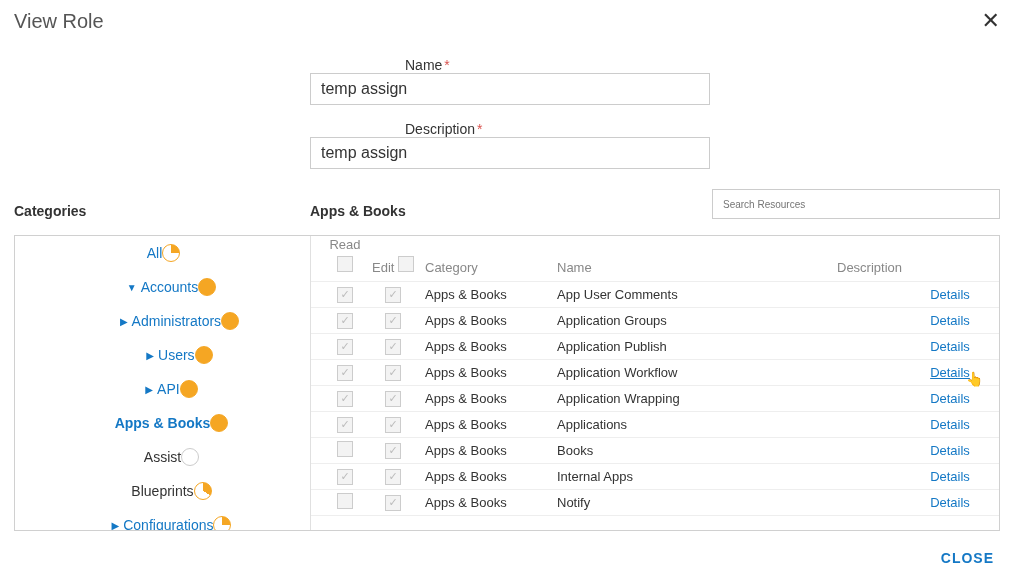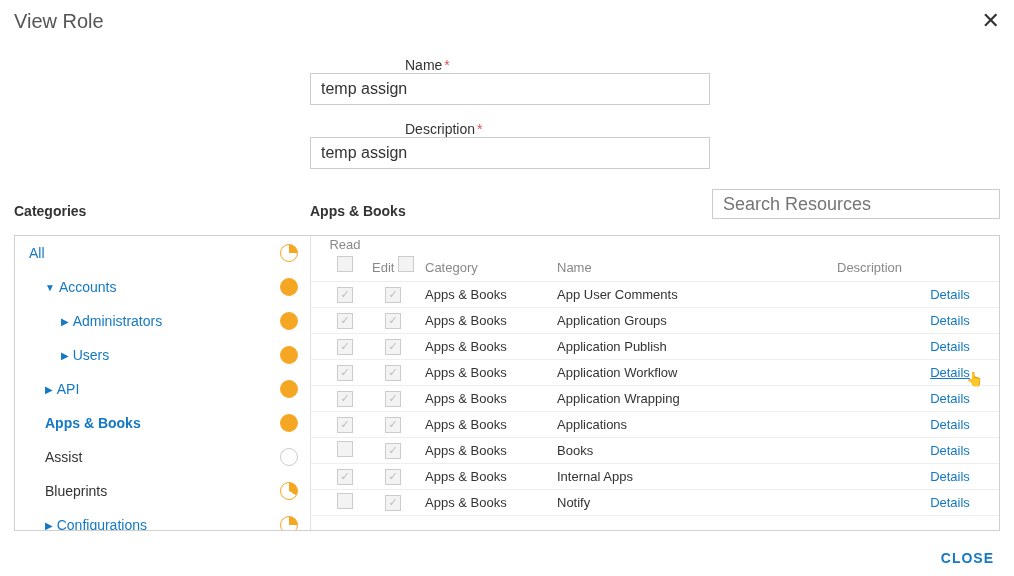--- a/index.html
+++ b/index.html
@@ -8,27 +8,27 @@
     .header { display: flex; justify-content: space-between; align-items: flex-start; margin-bottom: 24px; }
     .header h2 { font-size: 20px; font-weight: 400; color: #555; }
     .close-x { font-size: 22px; color: #333; cursor: pointer; line-height: 1; }
     .form-row { display: flex; align-items: center; margin-bottom: 16px; padding-left: 6px; flex-direction: column; }
     .form-label { width: 210px; font-size: 14px; color: #333; }
     .req { color: #d9534f; margin-left: 2px; }
     .form-input { width: 400px; height: 32px; border: 1px solid #ccc; padding: 0 10px; font-size: 16px; color: #333; }
     .section-headers { display: flex; align-items: flex-end; margin-top: 20px; margin-bottom: 16px; }
     .section-headers .left-h { width: 296px; font-weight: 600; font-size: 14px; color: #333; }
     .section-headers .mid-h { flex: 1; font-weight: 600; font-size: 14px; color: #333; }
-    .search-input { width: 288px; height: 30px; border: 1px solid #ccc; padding: 0 10px; font-size: 18px; }
+    .search-input { width: 288px; height: 30px; border: 1px solid #ccc; padding: 0 10px; font-size: 10px; }
     .content { display: flex; border: 1px solid #d0d0d0; height: 296px; }
     .sidebar { width: 296px; border-right: 1px solid #e0e0e0; overflow-y: scroll; background: #fff; position: relative; }
     .sidebar::-webkit-scrollbar { width: 14px; }
     .sidebar::-webkit-scrollbar-track { background: #f0f0f0; }
     .sidebar::-webkit-scrollbar-thumb { background: #bbb; }
-    .sidebar-item { display: flex; justify-content: space-between; align-items: center; height: 34px; padding: 0 12px 0 14px; cursor: pointer; font-size: 14px; }
+    .sidebar-item { display: flex; justify-content: center; align-items: center; height: 34px; padding: 0 12px 0 14px; cursor: pointer; font-size: 14px; }
     .sidebar-item.indent1 { padding-left: 30px; }
     .sidebar-item.indent2 { padding-left: 46px; }
     .sidebar-item .label { color: #1478c5; display: flex; align-items: center; gap: 4px; }
     .sidebar-item.plain .label { color: #333; }
     .sidebar-item.selected .label { color: #1478c5; font-weight: 600; }
     .chev { font-size: 10px; color: #1478c5; }
     .pie { width: 18px; height: 18px; border-radius: 50%; background: conic-gradient(#f5a623 0deg, #f5a623 var(--deg, 360deg), #fff var(--deg, 360deg)); border: 1px solid #f5a623; }
     .pie.empty { background: #fff; border: 1px solid #ccc; }
     .main { flex: 1; overflow-y: scroll; overflow-x: hidden; }
     .main::-webkit-scrollbar { width: 14px; }

